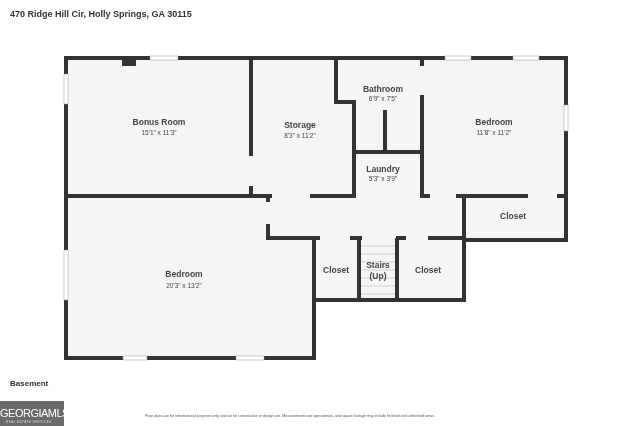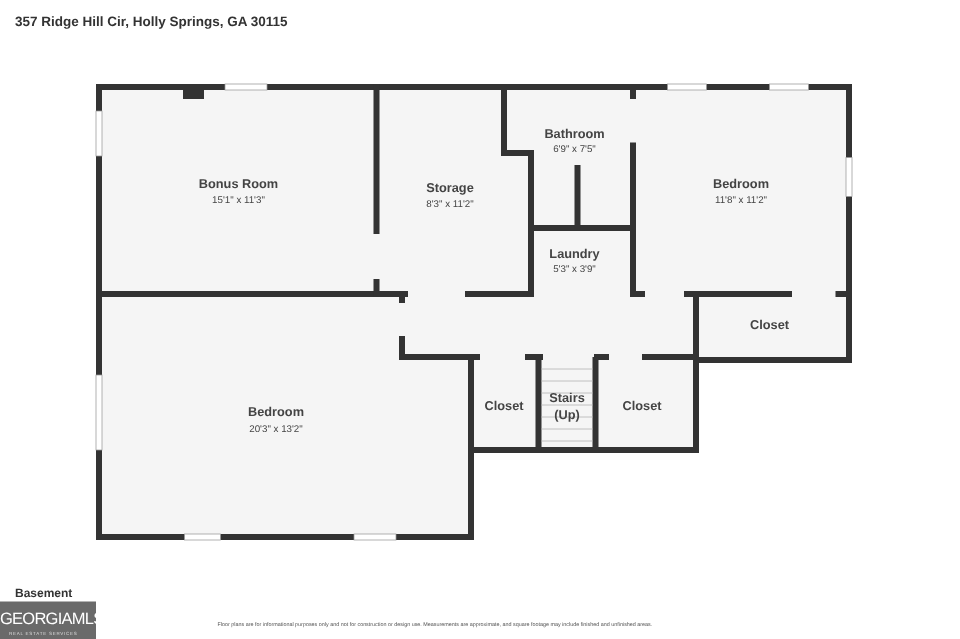--- a/index.html
+++ b/index.html
@@ -1,30 +1,30 @@
 <!DOCTYPE html>
 <html><head>
 <meta charset="utf-8">
 <style>
   html,body{margin:0;padding:0;background:#ffffff;}
   body{width:640px;height:426px;position:relative;overflow:hidden;font-family:"Liberation Sans","DejaVu Sans",sans-serif;}
   .title{position:absolute;left:10px;top:9px;font-size:9px;font-weight:bold;color:#333;}
-  .level{position:absolute;left:10px;top:379px;font-size:8px;font-weight:bold;color:#333;margin-top:12px;}
+  .level{position:absolute;left:10px;top:379px;font-size:8px;font-weight:bold;color:#333;}
   .disclaimer{position:absolute;left:145px;top:414px;font-size:3.6px;color:#555;white-space:nowrap;}
   .logo{position:absolute;left:0;top:401px;width:64px;height:25px;background:#6a6a6a;color:#fff;}
   .logo .main{position:absolute;left:0;top:6px;font-size:11px;letter-spacing:-0.5px;}
   .logo .sub{position:absolute;left:6px;top:19px;font-size:3px;letter-spacing:0.5px;color:#ddd;}
   svg.plan{position:absolute;left:0;top:0;}
   .rl{font-family:"Liberation Sans","DejaVu Sans",sans-serif;font-weight:bold;fill:#444;font-size:8.5px;text-anchor:middle;}
   .rd{font-family:"Liberation Sans","DejaVu Sans",sans-serif;fill:#444;font-size:6.5px;text-anchor:middle;}
 </style>
 </head>
 <body>
 
-<div class="title">357 Ridge Hill Cir, Holly Springs, GA 30115</div>
+<div class="title">470 Ridge Hill Cir, Holly Springs, GA 30115</div>
 
 <svg class="plan" width="640" height="426">
 
   <g fill="#f5f5f5">
     <rect x="66" y="58" width="500" height="138"></rect>
     <rect x="66" y="196" width="248" height="162"></rect>
     <rect x="268" y="196" width="298" height="44"></rect>
     <rect x="314" y="240" width="150" height="60"></rect>
   </g>
   <g fill="#333">

